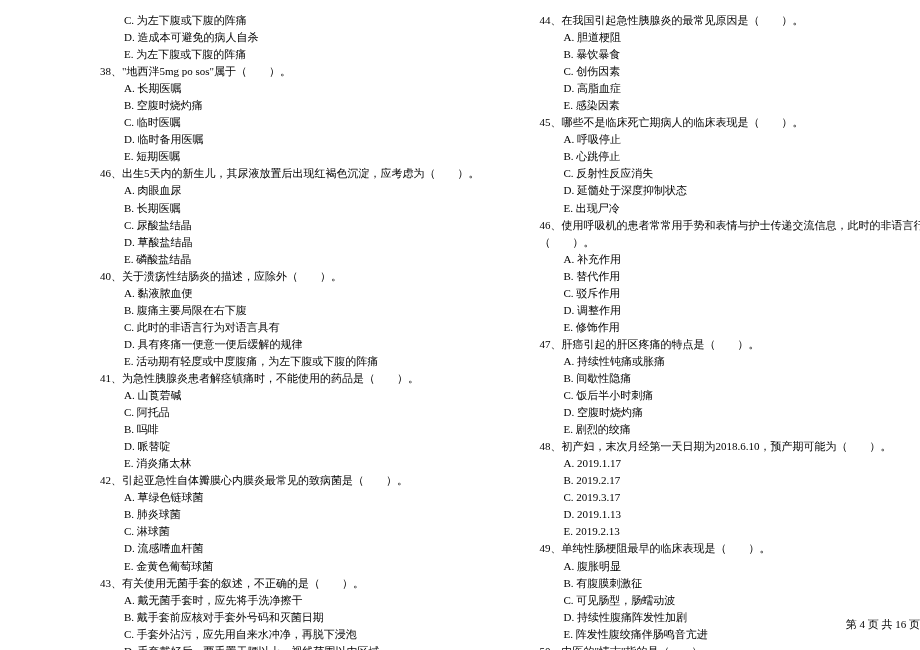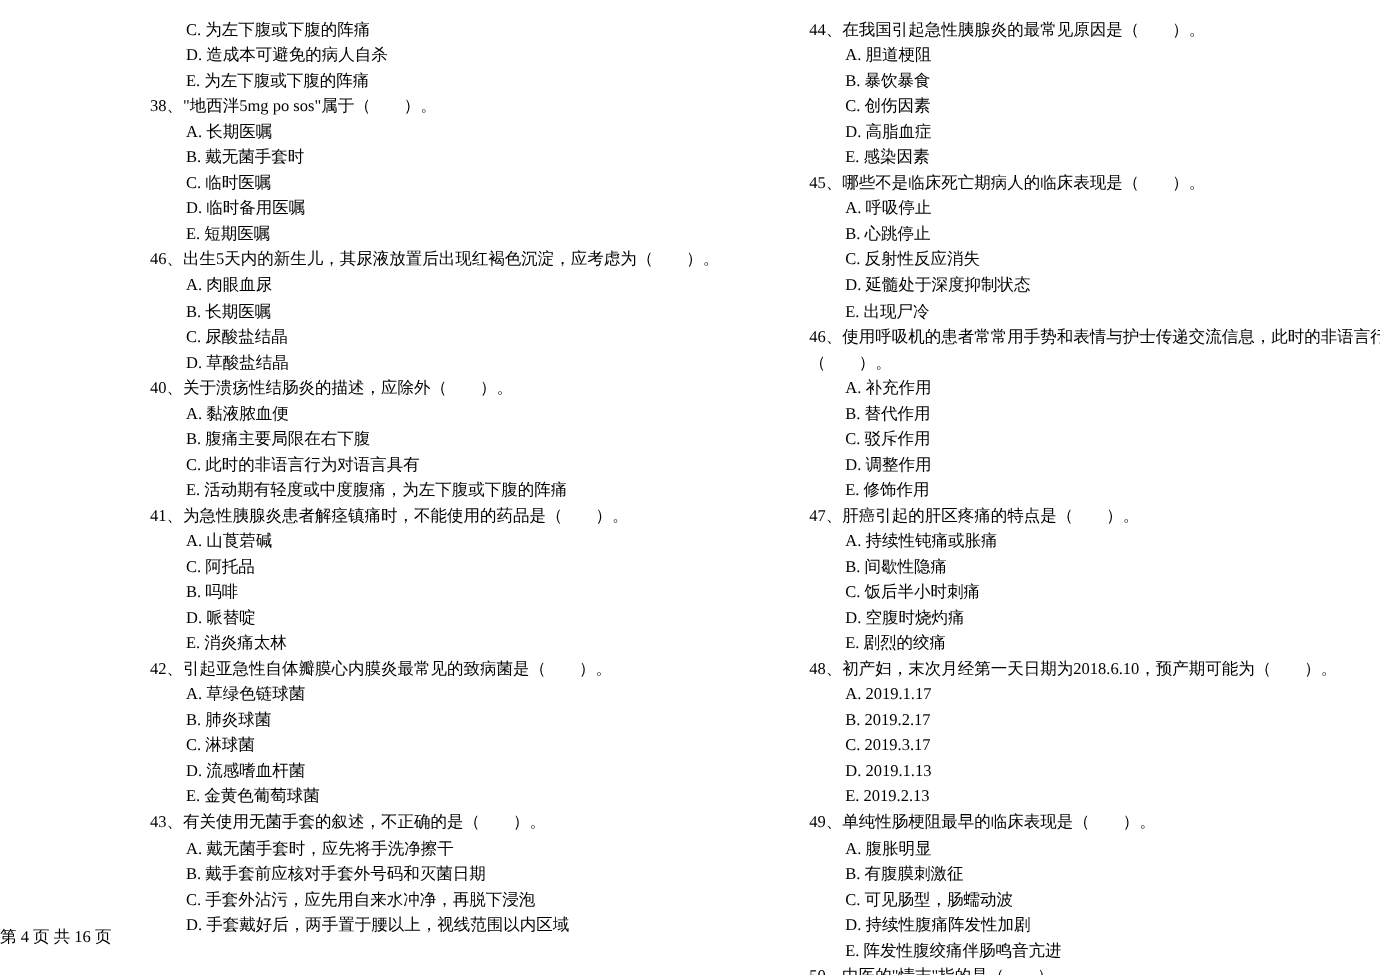--- a/index.html
+++ b/index.html
@@ -36,50 +36,52 @@
   }
   .question-cont {
     padding-left: 10px;
     white-space: nowrap;
   }
   .footer {
     position: absolute;
     bottom: 18px;
     left: 0;
     right: 0;
-    text-align: left;
+    text-align: right;
     font-size: 11px;
   }
 </style>
 </head>
 <body>
 
 <div class="page-container">
   <div class="column">
     <div class="option-line">C. 为左下腹或下腹的阵痛</div>
     <div class="option-line">D. 造成本可避免的病人自杀</div>
     <div class="option-line">E. 为左下腹或下腹的阵痛</div>
 
     <div class="question-line">38、"地西泮5mg po sos"属于（　　）。</div>
     <div class="option-line">A. 长期医嘱</div>
-    <div class="option-line">B. 戴无菌手套时</div>
+    <div class="option-line">B. 空腹时烧灼痛</div>
     <div class="option-line">C. 临时医嘱</div>
     <div class="option-line">D. 临时备用医嘱</div>
     <div class="option-line">E. 短期医嘱</div>
 
     <div class="question-line">46、出生5天内的新生儿，其尿液放置后出现红褐色沉淀，应考虑为（　　）。</div>
     <div class="option-line">A. 肉眼血尿</div>
     <div class="option-line">B. 长期医嘱</div>
     <div class="option-line">C. 尿酸盐结晶</div>
     <div class="option-line">D. 草酸盐结晶</div>
+    <div class="option-line">E. 磷酸盐结晶</div>
 
     <div class="question-line">40、关于溃疡性结肠炎的描述，应除外（　　）。</div>
     <div class="option-line">A. 黏液脓血便</div>
     <div class="option-line">B. 腹痛主要局限在右下腹</div>
     <div class="option-line">C. 此时的非语言行为对语言具有</div>
+    <div class="option-line">D. 具有疼痛一便意一便后缓解的规律</div>
     <div class="option-line">E. 活动期有轻度或中度腹痛，为左下腹或下腹的阵痛</div>
 
     <div class="question-line">41、为急性胰腺炎患者解痉镇痛时，不能使用的药品是（　　）。</div>
     <div class="option-line">A. 山莨菪碱</div>
     <div class="option-line">C. 阿托品</div>
     <div class="option-line">B. 吗啡</div>
     <div class="option-line">D. 哌替啶</div>
     <div class="option-line">E. 消炎痛太林</div>
 
     <div class="question-line">42、引起亚急性自体瓣膜心内膜炎最常见的致病菌是（　　）。</div>

